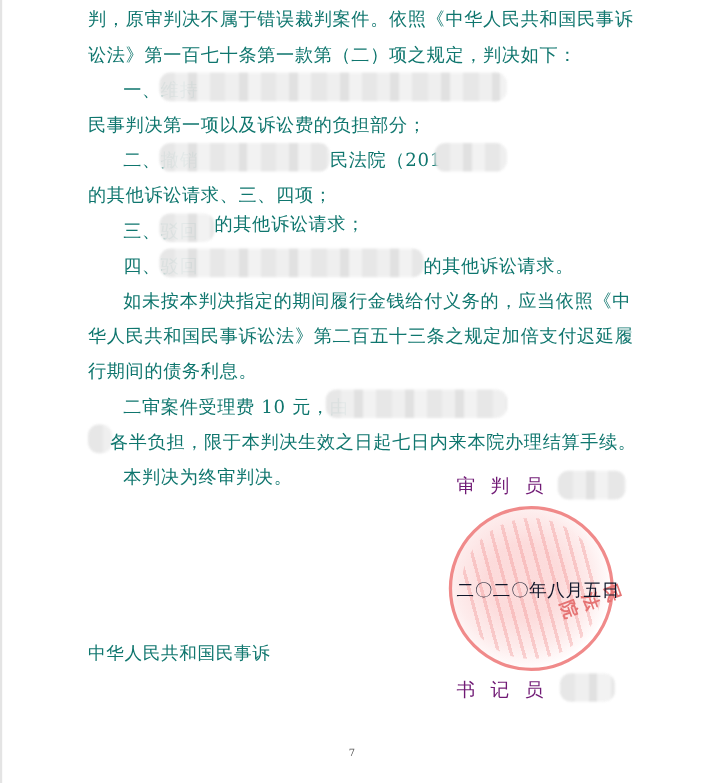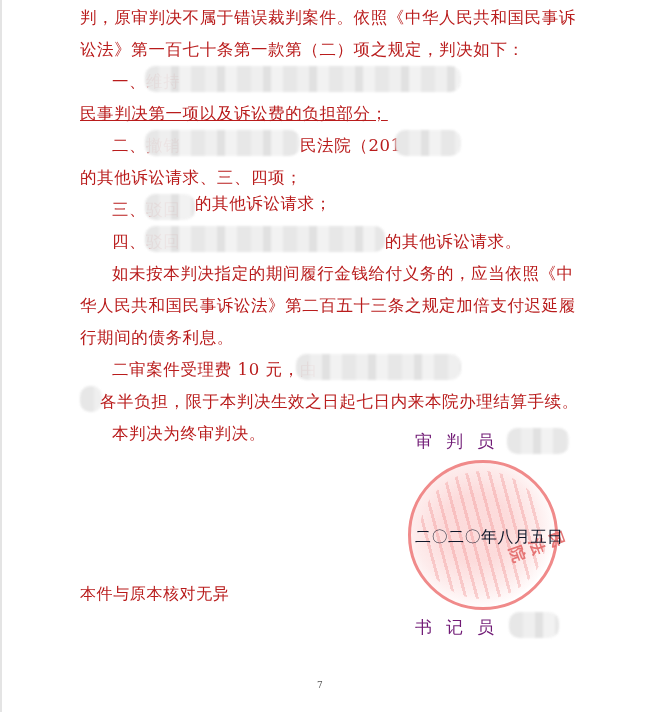--- a/index.html
+++ b/index.html
@@ -9,21 +9,21 @@
     font-family: "DejaVu Serif", "Liberation Serif", serif;
     color: #3a3a3a;
     position: relative;
   }
   .left-edge {
     position: absolute; left: 0; top: 0; width: 2px; height: 712px;
     background: #e4e4e4;
   }
   .line {
     position: absolute; font-size: 16.5px; line-height: 20px;
-    white-space: nowrap; letter-spacing: 0.6px; color: #b91c1c;
+    white-space: nowrap; letter-spacing: 0.6px; color: #0f766e;
   }
   .blur {
     position: absolute; height: 26px;
     background: repeating-linear-gradient(90deg, #e6e6e6 0 14px, #efefef 14px 26px, #e0e0e0 26px 34px, #f2f2f2 34px 46px);
     border-radius: 10px;
     filter: blur(1.2px);
     opacity: 0.95;
   }
   .sig-label {
     position: absolute; font-size: 17px; letter-spacing: 14px; color: #701a75;
@@ -56,21 +56,21 @@
 <body>
 
 <div class="left-edge"></div>
 
 <div>
   <div class="line" style="left:80px;top:8px;">判，原审判决不属于错误裁判案件。依照《中华人民共和国民事诉</div>
   <div class="line" style="left:80px;top:40px;">讼法》第一百七十条第一款第（二）项之规定，判决如下：</div>
 
   <div class="line" style="left:112px;top:72px;">一、维持</div>
   <div class="blur" style="left:145px;top:66px;width:316px;"></div>
-  <div class="line" style="left:80px;top:104px;text-decoration:underline;">民事判决第一项以及诉讼费的负担部分；</div>
+  <div class="line" style="left:80px;top:104px;">民事判决第一项以及诉讼费的负担部分；</div>
 
   <div class="line" style="left:112px;top:136px;">二、撤销</div>
   <div class="blur" style="left:145px;top:130px;width:155px;"></div>
   <div class="line" style="left:300px;top:136px;">民法院（201</div>
   <div class="blur" style="left:395px;top:130px;width:66px;"></div>
   <div class="line" style="left:80px;top:168px;">的其他诉讼请求、三、四项；</div>
 
   <div class="line" style="left:112px;top:200px;">三、驳回</div>
   <div class="blur" style="left:145px;top:194px;width:50px;"></div>
   <div class="line" style="left:195px;top:194px;">的其他诉讼请求；</div>
@@ -98,15 +98,15 @@
   <div class="seal">
     <span class="seal-text">民法院</span>
   </div>
 
   <div class="date-line">二〇二〇年八月五日</div>
 
   <div class="sig-label" style="left:415px;top:616px;">书记员</div>
   <div class="blur" style="left:509px;top:612px;width:50px;"></div>
 </div>
 
-<div class="line" style="left:80px;top:584px;font-size:16px;">本件与原本核对无异</div>
+<div class="line" style="left:80px;top:584px;font-size:16px;">中华人民共和国民事诉</div>
 
 <div class="page-num">7</div>
 
 </body></html>

